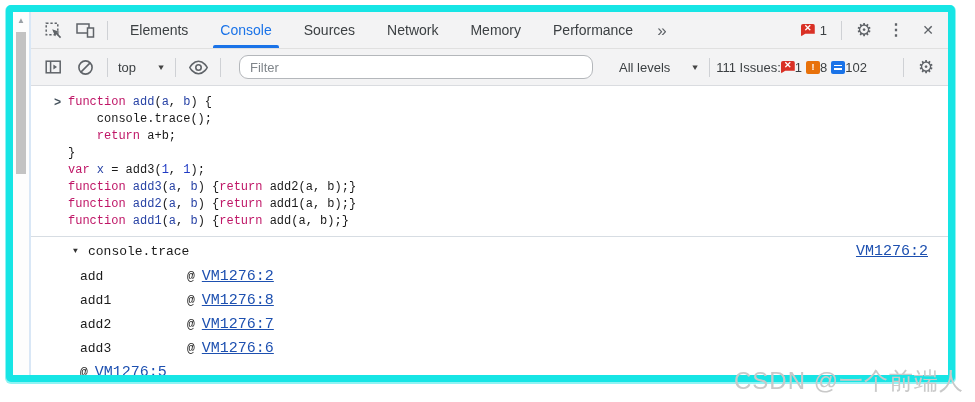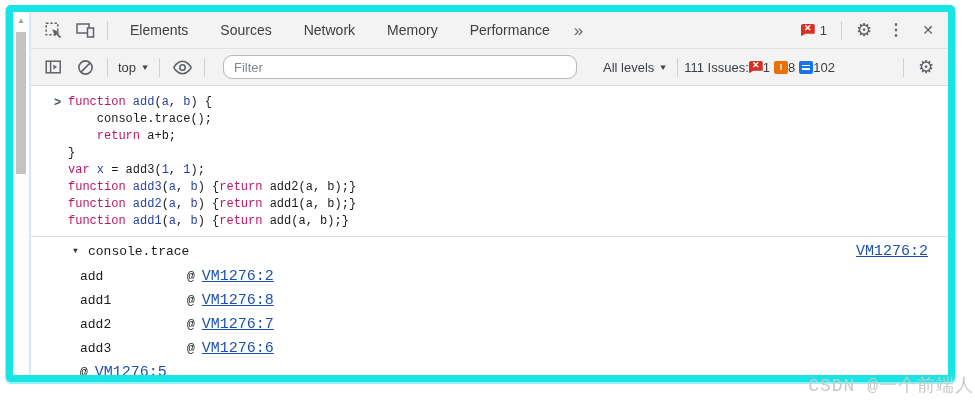--- a/index.html
+++ b/index.html
@@ -34,21 +34,21 @@
   .badge{width:14px;height:13px;border-radius:2px;display:flex;align-items:center;justify-content:center;flex:none;
          color:#fff;font-size:9px;font-weight:bold;line-height:1;}
   .badge.err{background:#d93025;clip-path:polygon(0 0,100% 0,100% 78%,32% 78%,0 100%);padding-bottom:3px;box-sizing:border-box;}
   .badge.warn{background:#e8710a;}
   .badge.msg{background:#1a73e8;flex-direction:column;gap:2px;}
   .badge.msg i{display:block;width:8px;height:1.5px;background:#fff;}
   .badge-count{font-size:13px;color:#3c4043;margin:0 8px 0 5px;}
   .glyph-btn{font-size:18px;color:#5f6368;line-height:1;}
   .kebab{font-size:16px;font-weight:bold;letter-spacing:0;}
   .close-x{font-size:14px;}
-  .dd{display:flex;align-items:center;gap:5px;font-size:13px;color:#3c4043;margin:0 4px;white-space:nowrap;}
+  .dd{display:flex;align-items:center;gap:21px;font-size:13px;color:#3c4043;margin:0 4px;white-space:nowrap;}
   .dd .arrow{font-size:8px;color:#444;transform:scaleX(1.15);}
   .filter-input{
     width:332px;height:22px;margin:0 12px;border:1px solid #b4b7bb;border-radius:9px;background:#fff;
     font-size:13px;padding:0 10px;color:#202124;outline:none;font-family:"Liberation Sans",sans-serif;flex:none;
   }
   .filter-input::placeholder{color:#80868b;}
   .issues{display:flex;align-items:center;font-size:13px;color:#3c4043;white-space:nowrap;}
   .issues .badge-num{margin-right:4px;}
   
   .console-area{flex:1;background:#fff;overflow:hidden;font-family:"Liberation Mono","DejaVu Sans Mono",monospace;position:relative;}
@@ -63,22 +63,22 @@
   .trace-header{display:flex;align-items:center;position:relative;padding:6px 20px 2px 57px;font-size:13px;color:#1a1a1a;}
   .disclosure{position:absolute;left:42px;top:9px;font-size:8px;color:#333;}
   .trace-loc-right{margin-left:auto;}
   a.console-link{color:#1d50b0;text-decoration:underline;font-size:15px;cursor:pointer;}
   .trace-frames{padding-top:2px;}
   .trace-frame{display:flex;align-items:center;padding-left:49px;height:24px;font-size:13px;color:#1a1a1a;}
   .frame-fn{width:107px;flex:none;white-space:pre;}
   .frame-at{margin-right:7px;}
   
   .watermark{
-    position:absolute;right:1px;bottom:5px;z-index:5;font-size:18px;color:#c9c9c9;
-    font-family:Liberation Mono, monospace;letter-spacing:1px;white-space:nowrap;
+    position:absolute;right:11px;bottom:5px;z-index:5;font-size:24px;color:#c9c9c9;
+    font-family:Liberation Sans, sans-serif;letter-spacing:1px;white-space:nowrap;
   }
   svg{display:block;}
 </style>
 </head>
 <body>
 
 <div class="shot-frame">
 
   <div class="page-scrollbar">
     <div class="sb-arrow">▲</div>
@@ -102,20 +102,21 @@
           <svg width="19" height="16" viewBox="0 0 19 16">
             <rect x="1" y="2" width="12" height="9" fill="none" stroke="#5f6368" stroke-width="1.5"></rect>
             <rect x="11.5" y="6" width="6" height="9" fill="#f3f3f4" stroke="#5f6368" stroke-width="1.5"></rect>
           </svg>
         </span>
       </div>
       <div class="v-sep"></div>
 
       <div class="tabs" id="tabs">
           <div class="tab">Elements</div>
+          <div class="tab active">Console</div>
           <div class="tab">Sources</div>
           <div class="tab">Network</div>
           <div class="tab">Memory</div>
           <div class="tab">Performance</div>
         </div>
       <div class="more-tabs">»</div>
 
       <div class="bar-right">
         <span class="badge err">✕</span>
         <span class="badge-count">1</span>

